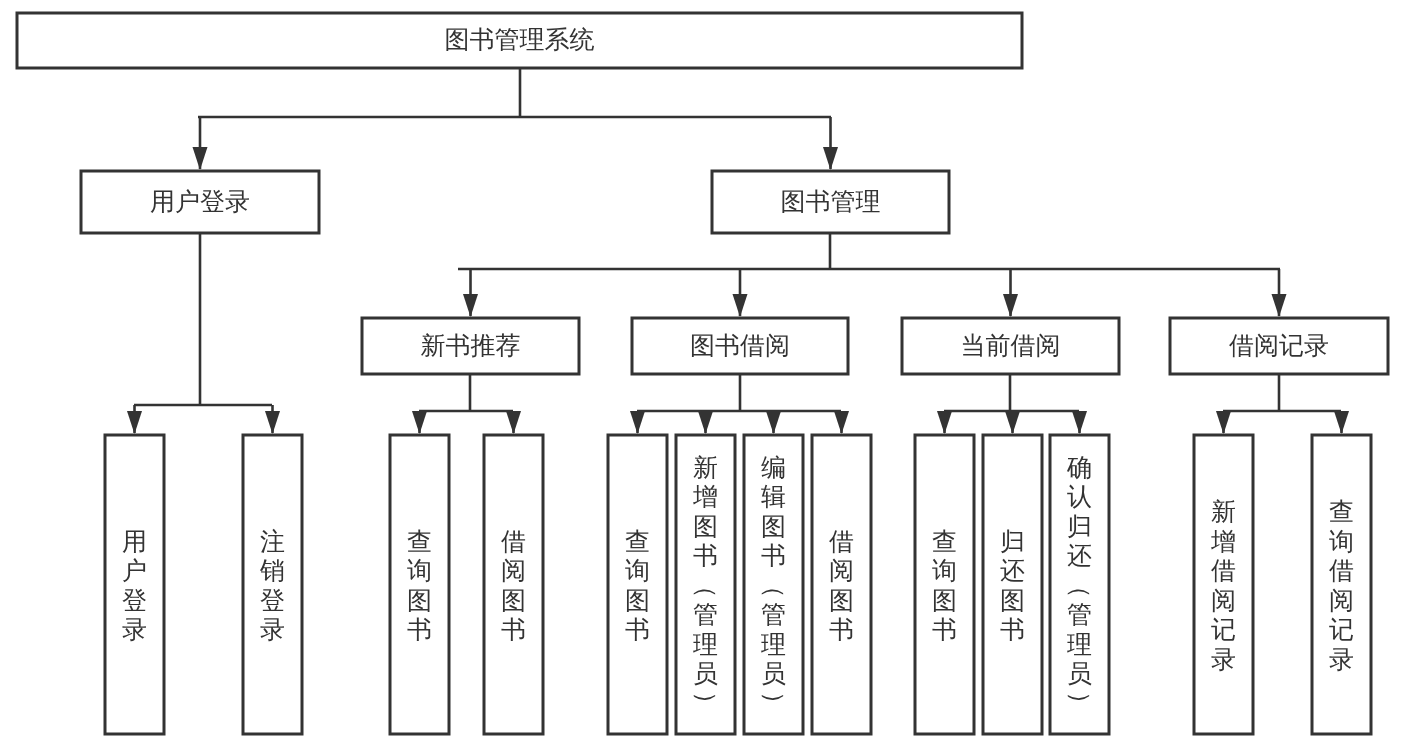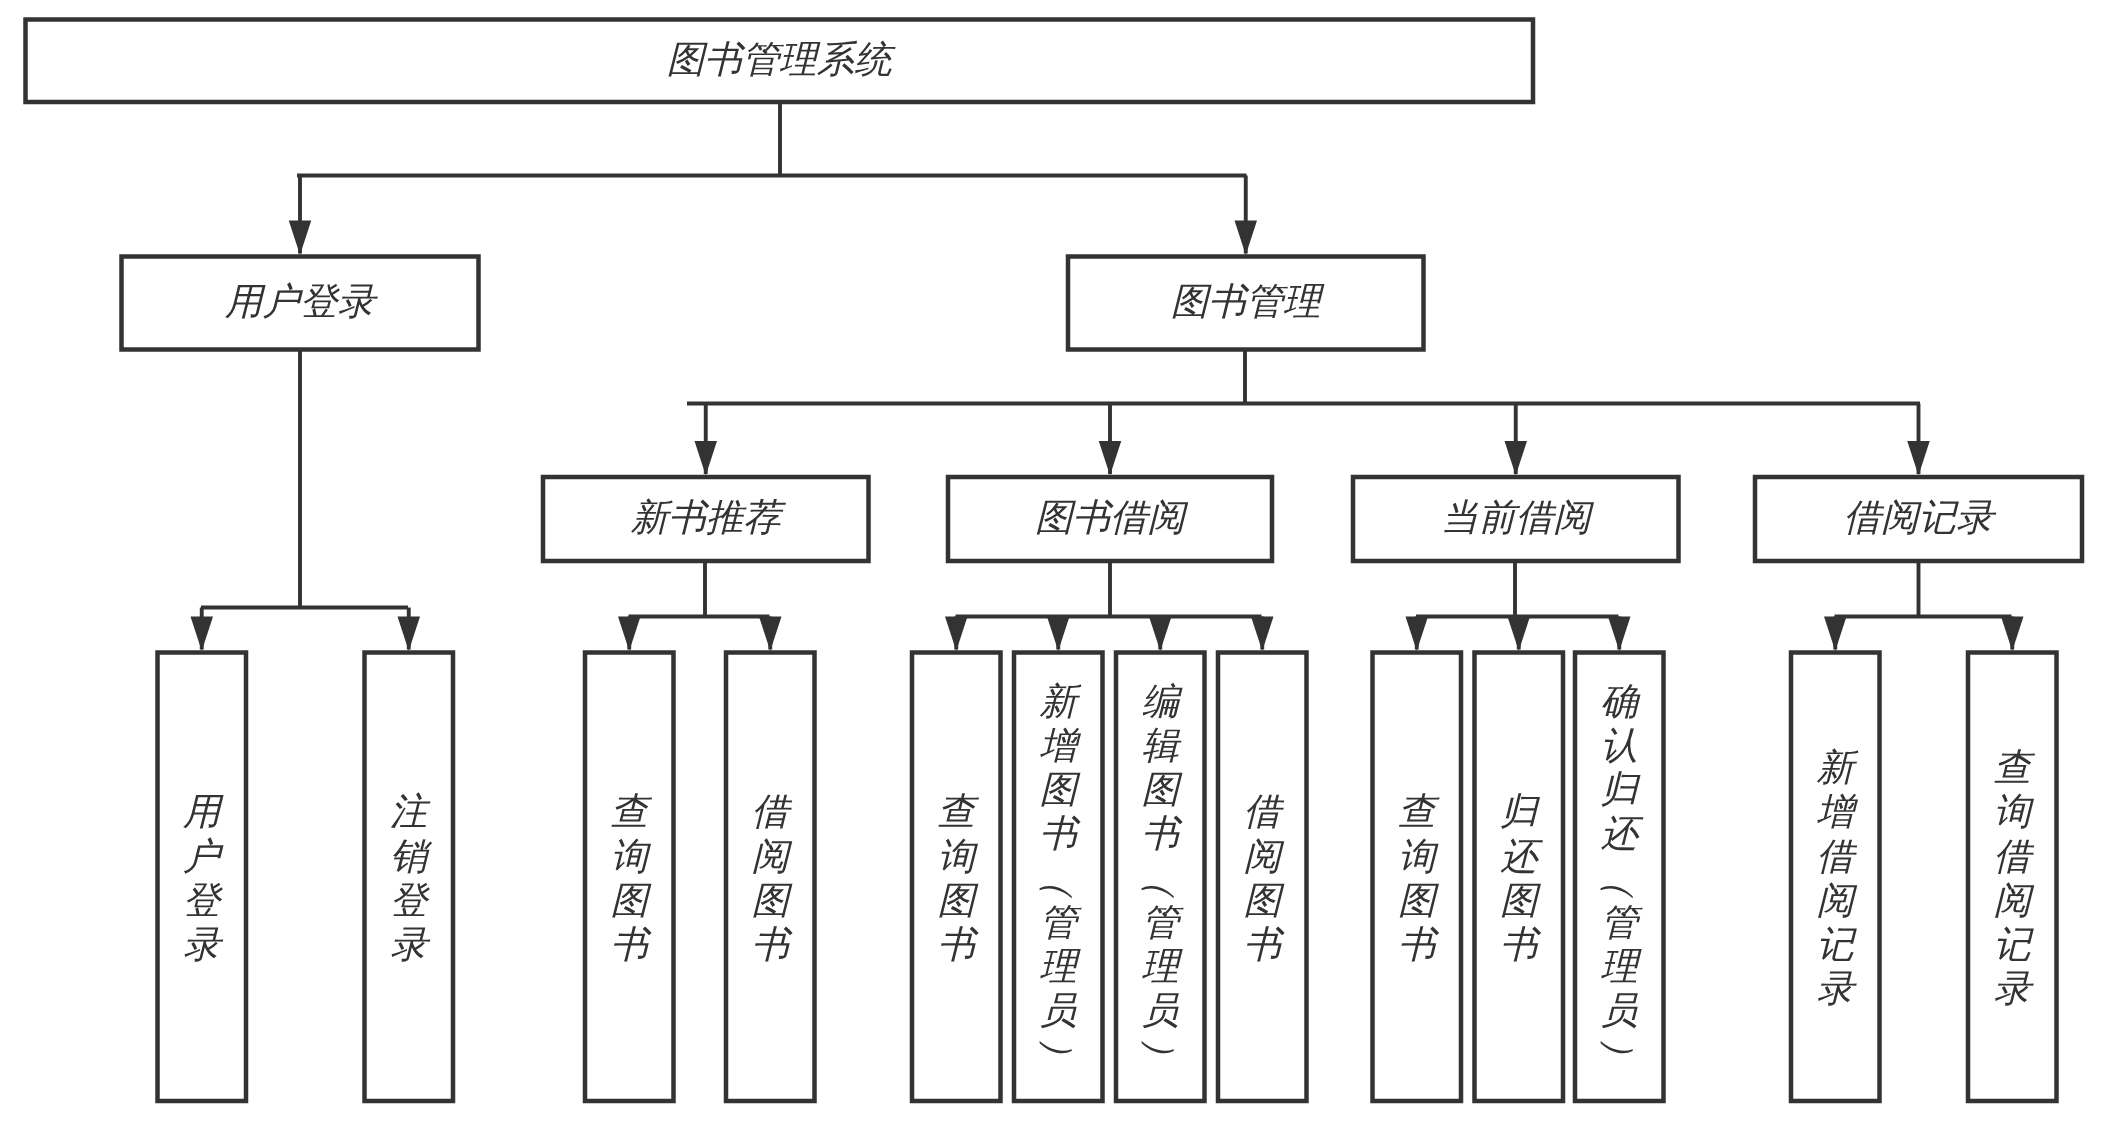--- a/index.html
+++ b/index.html
@@ -11,21 +11,20 @@
     width: 1405px;
     height: 747px;
     font-family: "Liberation Sans", "DejaVu Sans", sans-serif;
     overflow: hidden;
     position: relative;
   }
   #diagram-root {
     position: relative;
     width: 1405px;
     height: 529px;
-    font-style: italic;
   }
   svg.flow {
     position: absolute;
     top: 0;
     left: 0;
     width: 1405px;
     height: 747px;
   }
   .node-rect {
     fill: #ffffff;

